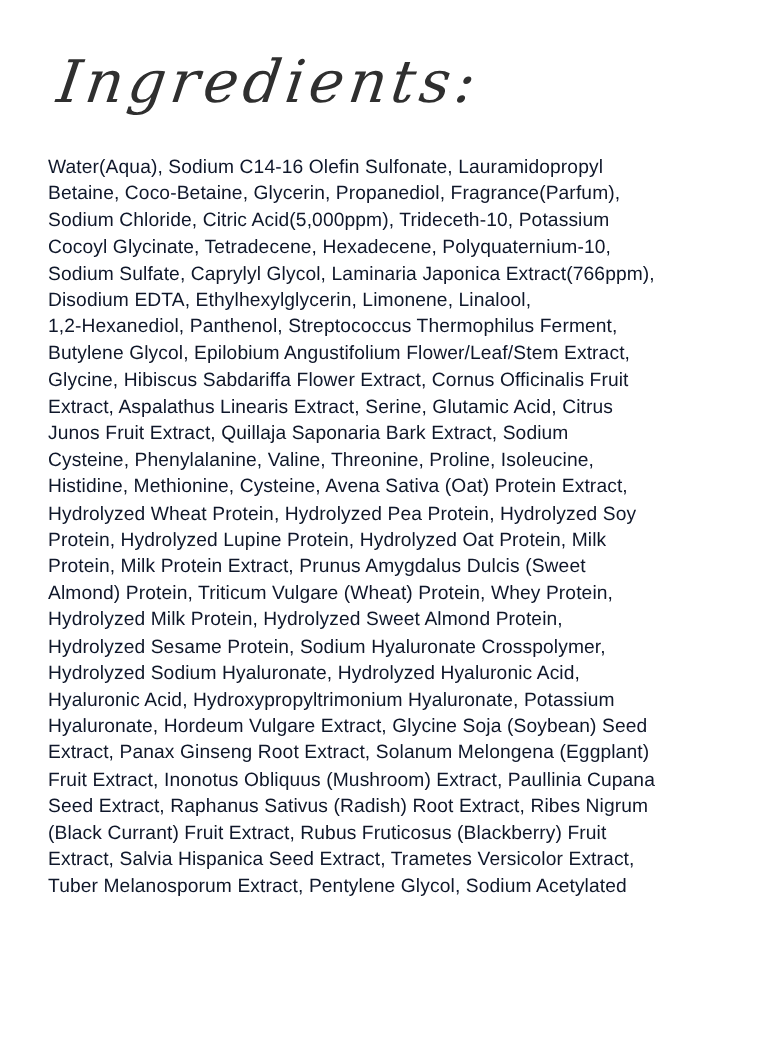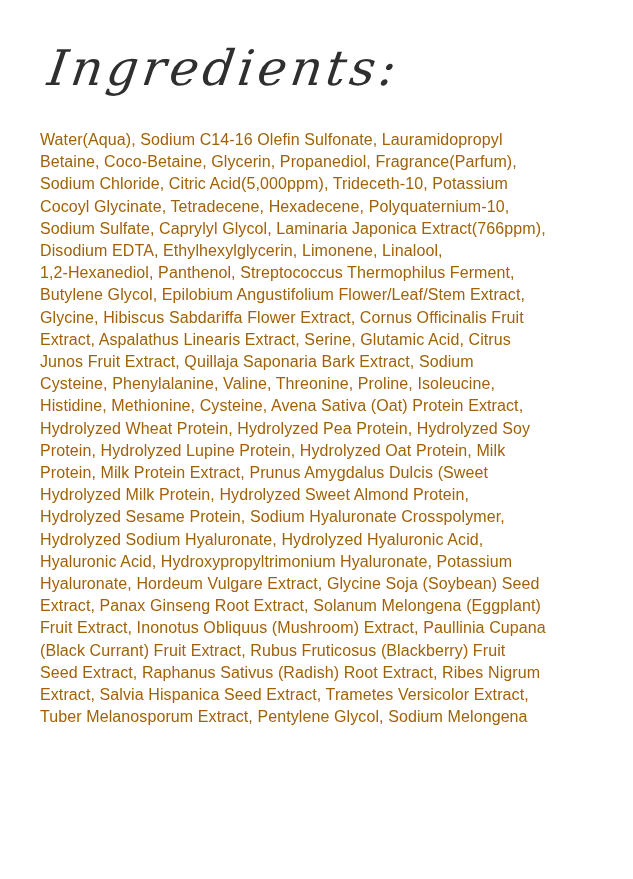--- a/index.html
+++ b/index.html
@@ -27,21 +27,21 @@
     letter-spacing: 4px;
     transform: skewX(-8deg);
     transform-origin: left bottom;
     white-space: nowrap;
   }
   .ingredients {
     position: absolute;
     left: 40px;
     top: 129px;
     width: 565px;
-    color: #a16207;
+    color: #0f172a;
     font-size: 16px;
     line-height: 22.2px;
     letter-spacing: 0.1px;
   }
   .text-line {
     white-space: nowrap;
   }
 </style>
 </head>
 <body>
@@ -58,25 +58,26 @@
       <div class="text-line">1,2-Hexanediol, Panthenol, Streptococcus Thermophilus Ferment,</div>
       <div class="text-line">Butylene Glycol, Epilobium Angustifolium Flower/Leaf/Stem Extract,</div>
       <div class="text-line">Glycine, Hibiscus Sabdariffa Flower Extract, Cornus Officinalis Fruit</div>
       <div class="text-line">Extract, Aspalathus Linearis Extract, Serine, Glutamic Acid, Citrus</div>
       <div class="text-line">Junos Fruit Extract, Quillaja Saponaria Bark Extract, Sodium</div>
       <div class="text-line">Cysteine, Phenylalanine, Valine, Threonine, Proline, Isoleucine,</div>
       <div class="text-line">Histidine, Methionine, Cysteine, Avena Sativa (Oat) Protein Extract,</div>
       <div class="text-line">Hydrolyzed Wheat Protein, Hydrolyzed Pea Protein, Hydrolyzed Soy</div>
       <div class="text-line">Protein, Hydrolyzed Lupine Protein, Hydrolyzed Oat Protein, Milk</div>
       <div class="text-line">Protein, Milk Protein Extract, Prunus Amygdalus Dulcis (Sweet</div>
+      <div class="text-line">Almond) Protein, Triticum Vulgare (Wheat) Protein, Whey Protein,</div>
       <div class="text-line">Hydrolyzed Milk Protein, Hydrolyzed Sweet Almond Protein,</div>
       <div class="text-line">Hydrolyzed Sesame Protein, Sodium Hyaluronate Crosspolymer,</div>
       <div class="text-line">Hydrolyzed Sodium Hyaluronate, Hydrolyzed Hyaluronic Acid,</div>
       <div class="text-line">Hyaluronic Acid, Hydroxypropyltrimonium Hyaluronate, Potassium</div>
       <div class="text-line">Hyaluronate, Hordeum Vulgare Extract, Glycine Soja (Soybean) Seed</div>
       <div class="text-line">Extract, Panax Ginseng Root Extract, Solanum Melongena (Eggplant)</div>
       <div class="text-line">Fruit Extract, Inonotus Obliquus (Mushroom) Extract, Paullinia Cupana</div>
+      <div class="text-line">Seed Extract, Raphanus Sativus (Radish) Root Extract, Ribes Nigrum</div>
       <div class="text-line">(Black Currant) Fruit Extract, Rubus Fruticosus (Blackberry) Fruit</div>
-      <div class="text-line">Seed Extract, Raphanus Sativus (Radish) Root Extract, Ribes Nigrum</div>
       <div class="text-line">Extract, Salvia Hispanica Seed Extract, Trametes Versicolor Extract,</div>
-      <div class="text-line">Tuber Melanosporum Extract, Pentylene Glycol, Sodium Melongena</div>
+      <div class="text-line">Tuber Melanosporum Extract, Pentylene Glycol, Sodium Acetylated</div>
     </div>
 </div>
 
 </body></html>

